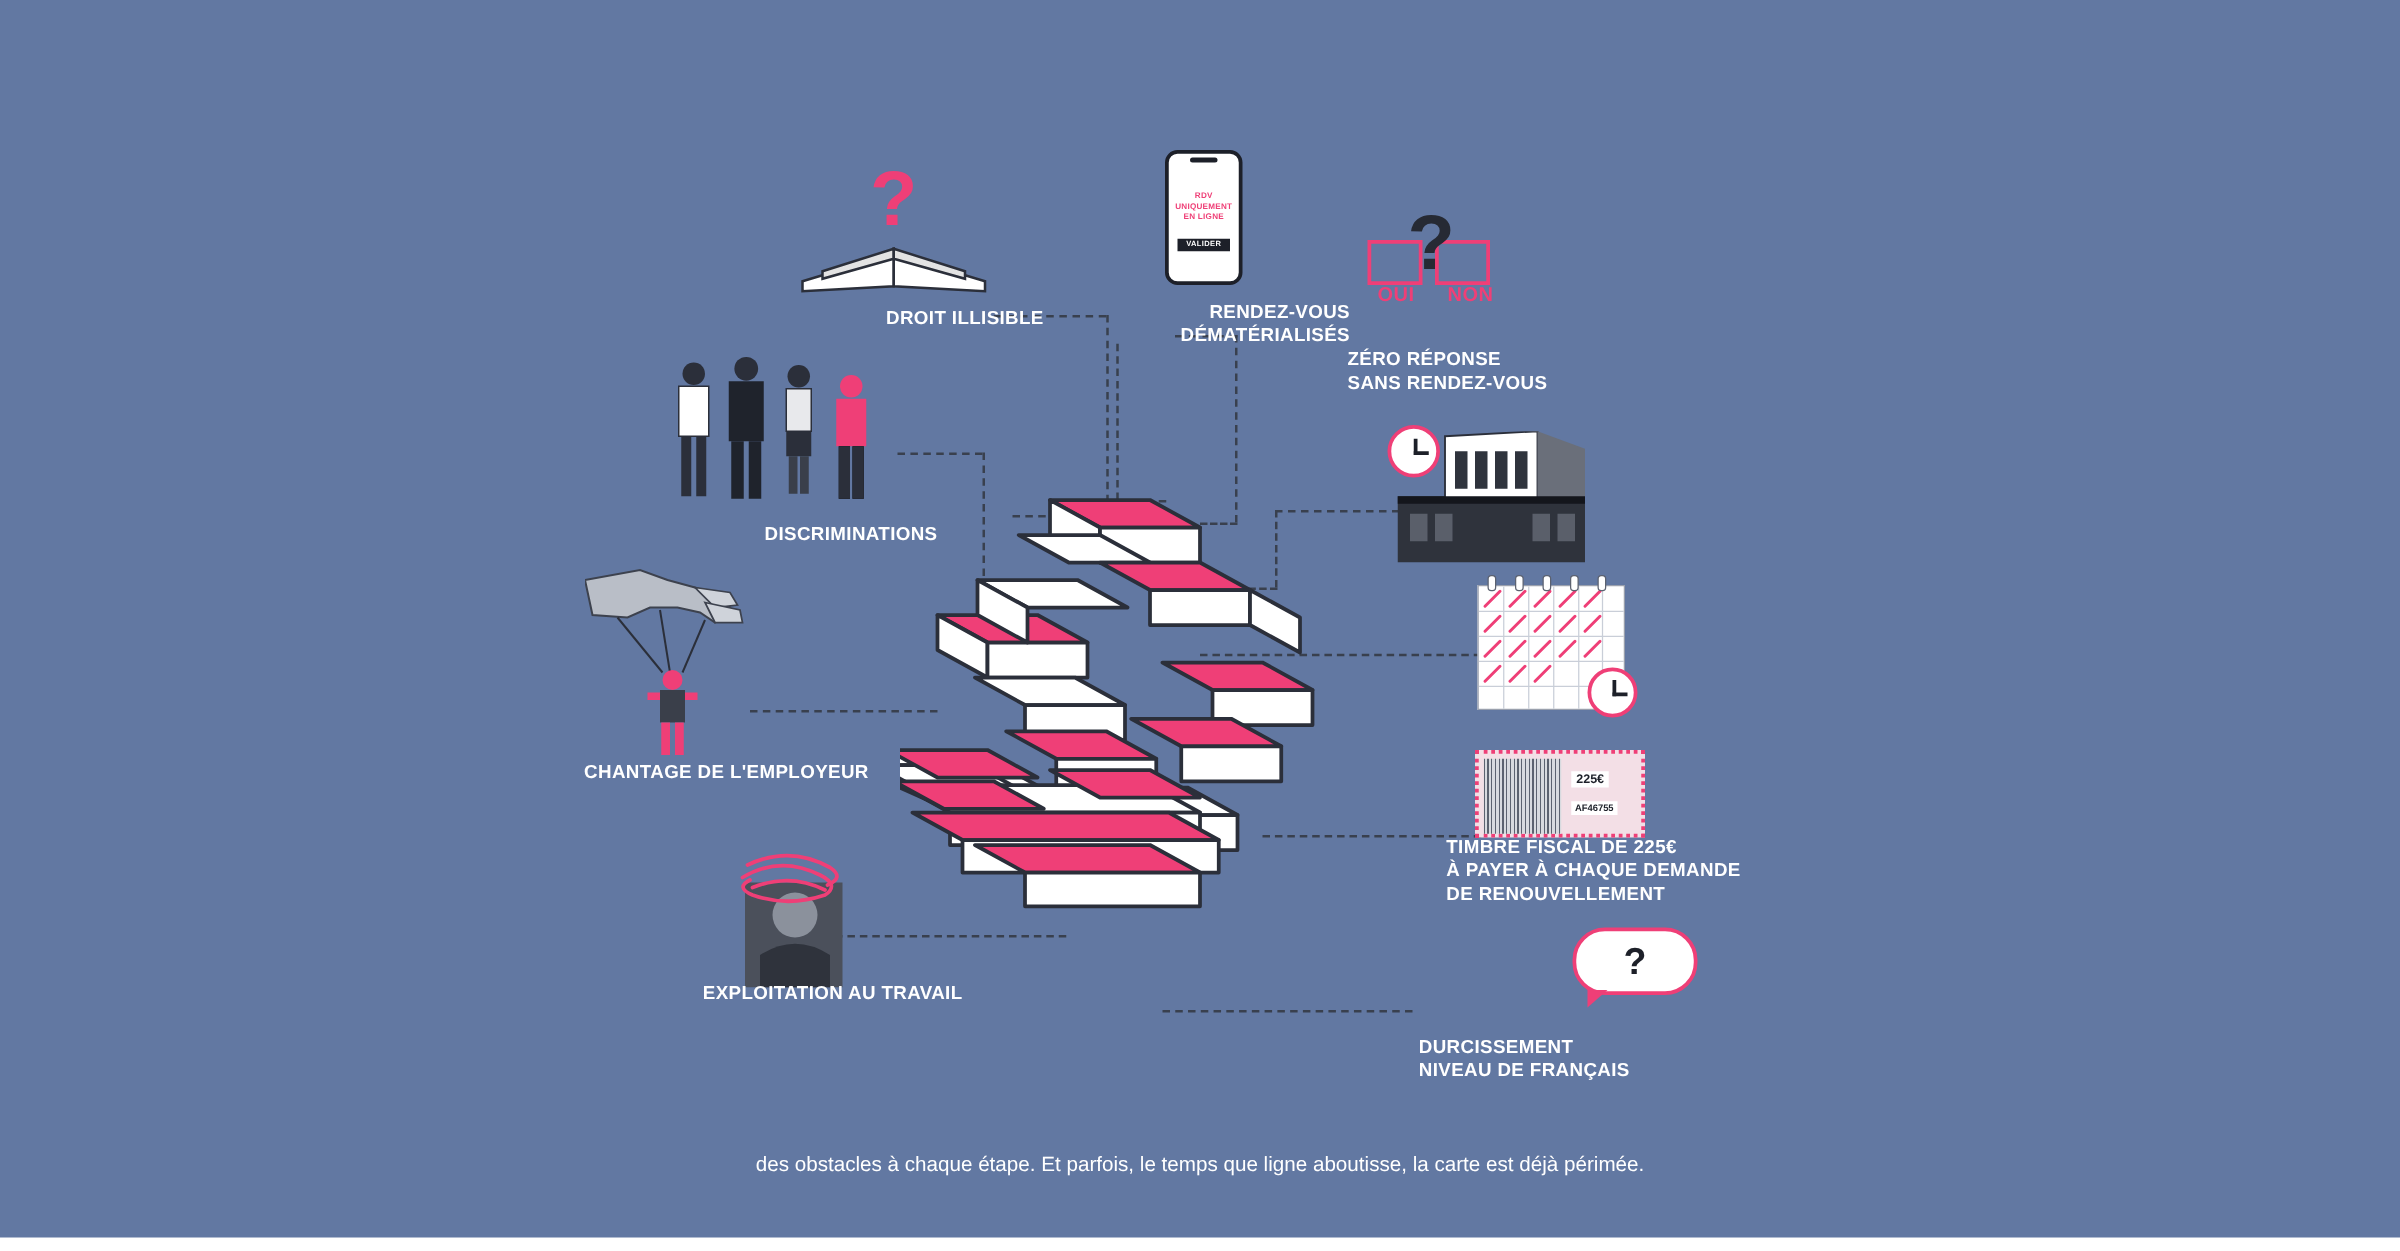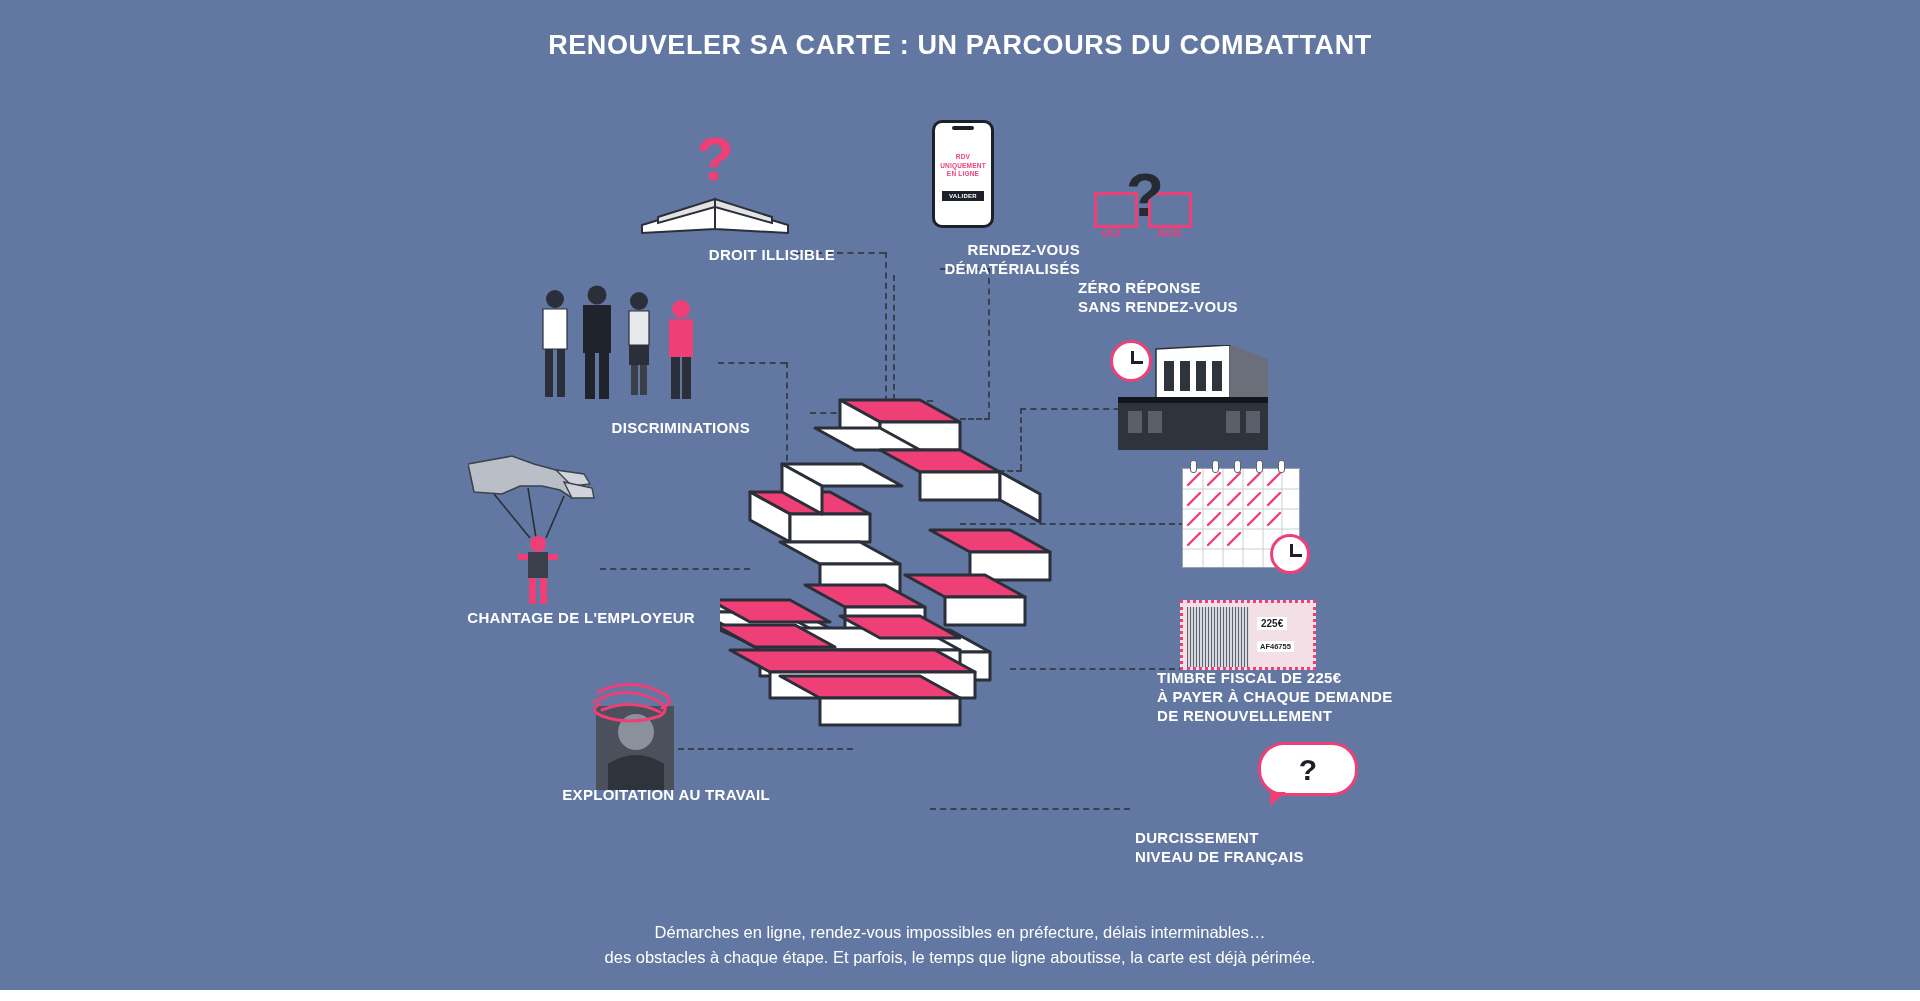--- a/index.html
+++ b/index.html
@@ -123,21 +123,21 @@
   
   .oui-box, .non-box {
     position: absolute;
     width: 44px; height: 36px;
     border: 3px solid #ef3f77;
     box-sizing: border-box;
   }
   .oui-label, .non-label {
     position: absolute;
     color: #ef3f77;
-    font-size: 10px;
+    font-size: 16px;
     font-weight: bold;
     letter-spacing: .4px;
   }
   .qmark-dark {
     position: absolute;
     color: #262a34;
     font-size: 62px;
     font-weight: bold;
     line-height: 62px;
   }
@@ -219,21 +219,20 @@
     font-size: 30px;
     font-weight: bold;
   }
 </style>
 </head>
 <body>
 
 <div id="stage">
   <div id="canvas">
 
-    <div id="title">RENOUVELER SA CARTE : UN PARCOURS DU COMBATTANT</div>
 
     <div class="dash" style="left:795px; top:252px; width:90px;"></div>
     <div class="dashv" style="left:885px; top:252px; height:160px;"></div>
     <div class="dash" style="left:810px; top:412px; width:78px;"></div>
 
     <div class="dashv" style="left:893px; top:275px; height:125px;"></div>
     <div class="dash" style="left:893px; top:400px; width:40px;"></div>
 
     <div class="dashv" style="left:988px; top:268px; height:150px;"></div>
     <div class="dash" style="left:940px; top:268px; width:50px;"></div>
@@ -490,18 +489,17 @@
     <div class="ill" style="left:1258px; top:742px; width:110px; height:70px;">
       <div class="bubble" style="left:0; top:0; width:100px; height:54px;">
         <div class="bubble-q" style="top:8px;">?</div>
       </div>
       <div class="bubble-tail" style="left:12px; top:50px;"></div>
     </div>
     <div class="label left" style="left:1135px; top:828px; width:280px;">DURCISSEMENT
 NIVEAU DE FRANÇAIS</div>
 
     <div id="footer">
-      <div>Démarches en ligne, rendez-vous impossibles en préfecture, délais interminables…</div>
       <div>des obstacles à chaque étape. Et parfois, le temps que ligne aboutisse, la carte est déjà périmée.</div>
     </div>
 
   </div>
 </div>
 
 </body></html>

